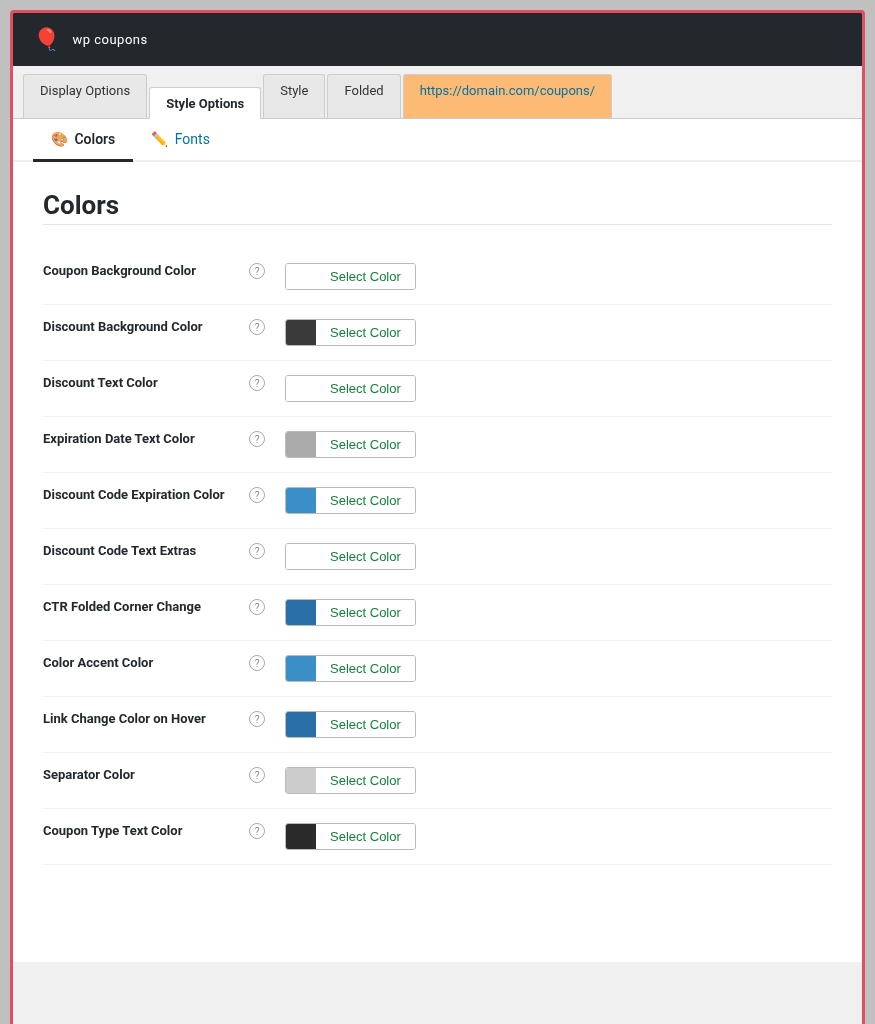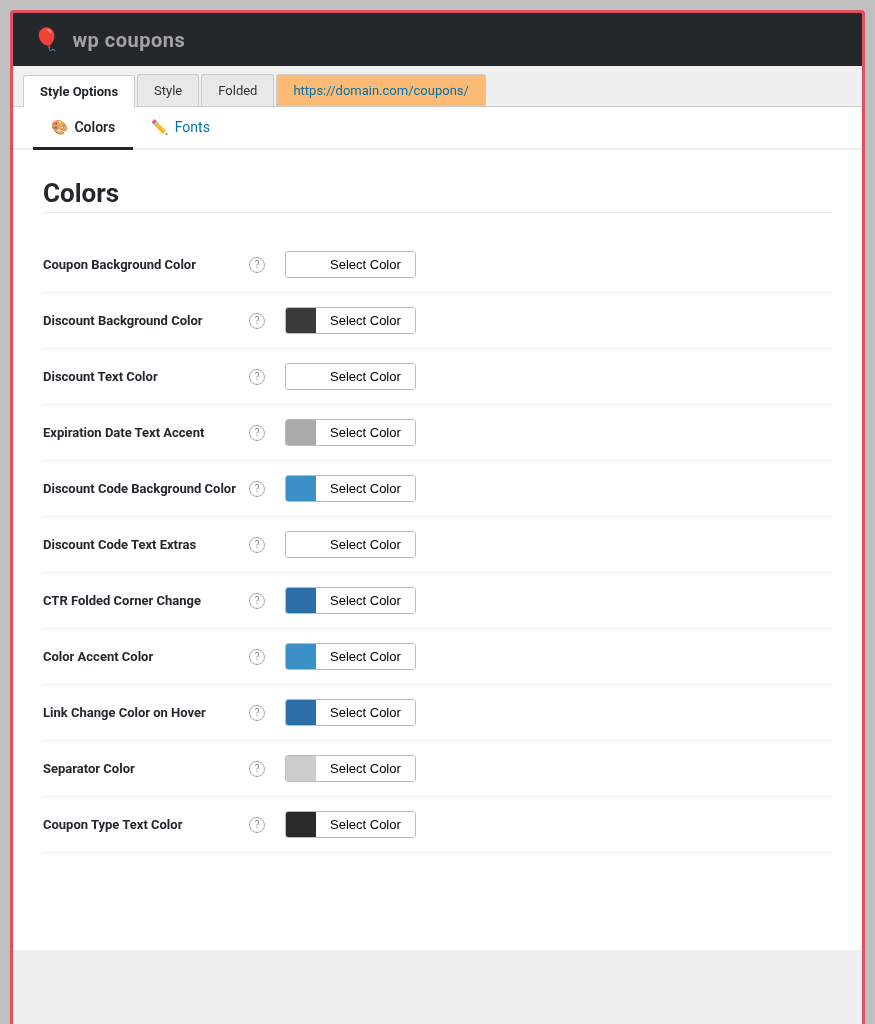--- a/index.html
+++ b/index.html
@@ -31,23 +31,23 @@
       align-items: center;
       gap: 12px;
     }
 
     .header-logo {
       color: #e05060;
       font-size: 22px;
     }
 
     .header-title {
-      color: #a3a3a3;
-      font-size: 20px;
-      font-weight: 700;
+      color: #ffffff;
+      font-size: 13px;
+      font-weight: 400;
       letter-spacing: 0.5px;
     }
 
     
     .tab-bar {
       background: #f0f0f0;
       border-bottom: 1px solid #ccc;
       display: flex;
       align-items: stretch;
       padding: 0 10px;
@@ -67,20 +67,21 @@
       white-space: nowrap;
     }
 
     .tab-item.active {
       background: #ffffff;
       font-weight: 700;
       color: #23282d;
       border-color: #ccc;
       position: relative;
       bottom: -1px;
+      margin-top: 12px;
     }
 
     .tab-item.link-tab {
       color: #0073aa;
       background: #fdba74;
     }
 
     
     .sub-tab-bar {
       background: #ffffff;
@@ -135,21 +136,21 @@
 
     .section-divider {
       border: none;
       border-top: 1px solid #e5e5e5;
       margin-bottom: 24px;
     }
 
     
     .color-row {
       display: flex;
-      align-items: center;
+      align-items: flex-start;
       padding: 14px 0;
       border-bottom: 1px solid #f0f0f0;
     }
 
     .color-label {
       font-size: 13px;
       font-weight: 700;
       color: #23282d;
       width: 200px;
       flex-shrink: 0;
@@ -182,38 +183,39 @@
     }
 
     .color-swatch {
       width: 30px;
       flex-shrink: 0;
     }
 
     .color-select-btn {
       padding: 5px 14px;
       font-size: 13px;
-      color: #000000;
+      color: #15803d;
       background: #fff;
       border: none;
       cursor: pointer;
       white-space: nowrap;
     }
   </style>
 </head>
 <body>
 
 <div class="app-wrapper">
 
   <div class="app-header">
     <span class="header-logo">🎈</span>
     <span class="header-title">wp coupons</span>
   </div>
 
   <div class="tab-bar">
+    <div class="tab-item">Display Options</div>
     <div class="tab-item active">Style Options</div>
     <div class="tab-item">Style</div>
     <div class="tab-item">Folded</div>
     <div class="tab-item link-tab">https://domain.com/coupons/</div>
   </div>
 
   <div class="sub-tab-bar">
     <div class="sub-tab active">
       <span>🎨</span>
       <span>Colors</span>
@@ -247,29 +249,29 @@
     </div>
         <div class="color-row">
       <span class="color-label">Discount Text Color</span>
       <span class="help-icon">?</span>
       <div class="color-picker-btn">
         <div class="color-swatch" style="background:#ffffff;"></div>
         <button class="color-select-btn">Select Color</button>
       </div>
     </div>
         <div class="color-row">
-      <span class="color-label">Expiration Date Text Accent</span>
+      <span class="color-label">Expiration Date Text Color</span>
       <span class="help-icon">?</span>
       <div class="color-picker-btn">
         <div class="color-swatch" style="background:#aaaaaa;"></div>
         <button class="color-select-btn">Select Color</button>
       </div>
     </div>
         <div class="color-row">
-      <span class="color-label">Discount Code Background Color</span>
+      <span class="color-label">Discount Code Expiration Color</span>
       <span class="help-icon">?</span>
       <div class="color-picker-btn">
         <div class="color-swatch" style="background:#3a8fc7;"></div>
         <button class="color-select-btn">Select Color</button>
       </div>
     </div>
         <div class="color-row">
       <span class="color-label">Discount Code Text Extras</span>
       <span class="help-icon">?</span>
       <div class="color-picker-btn">

